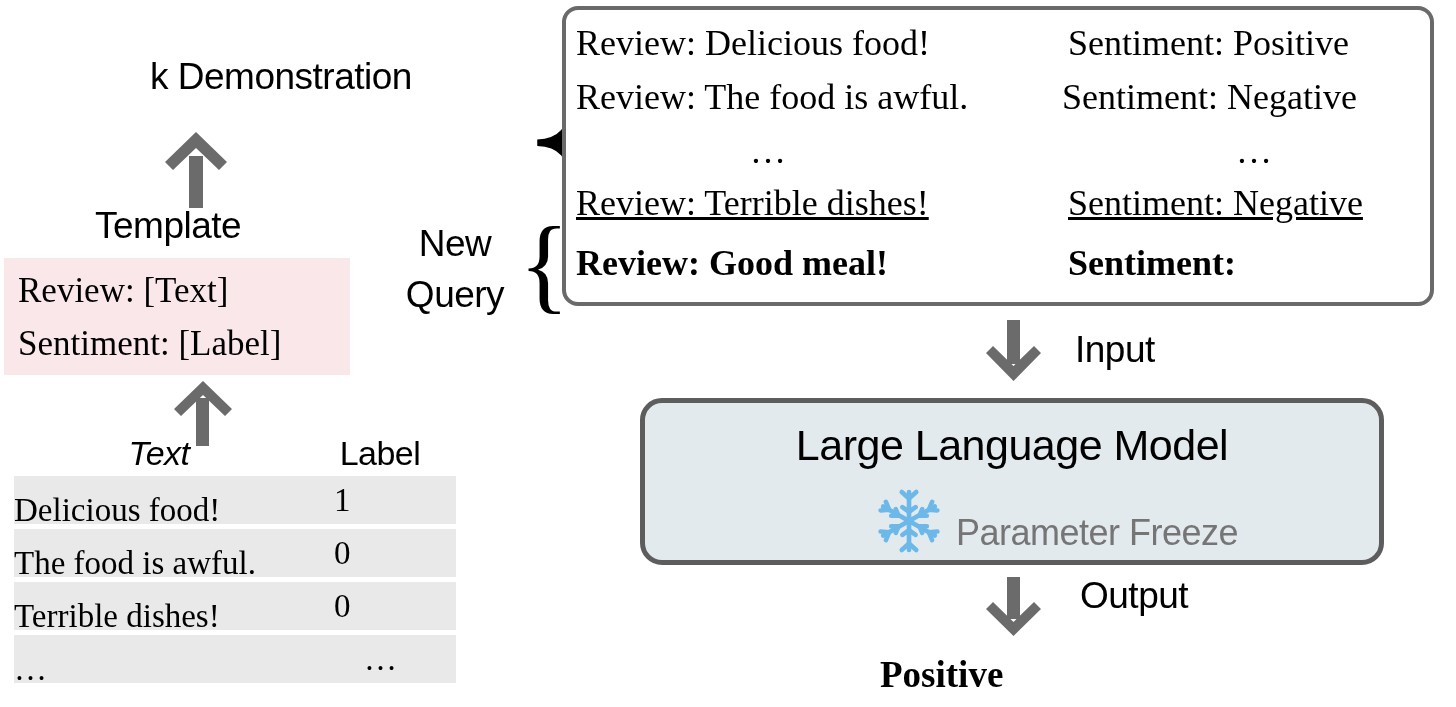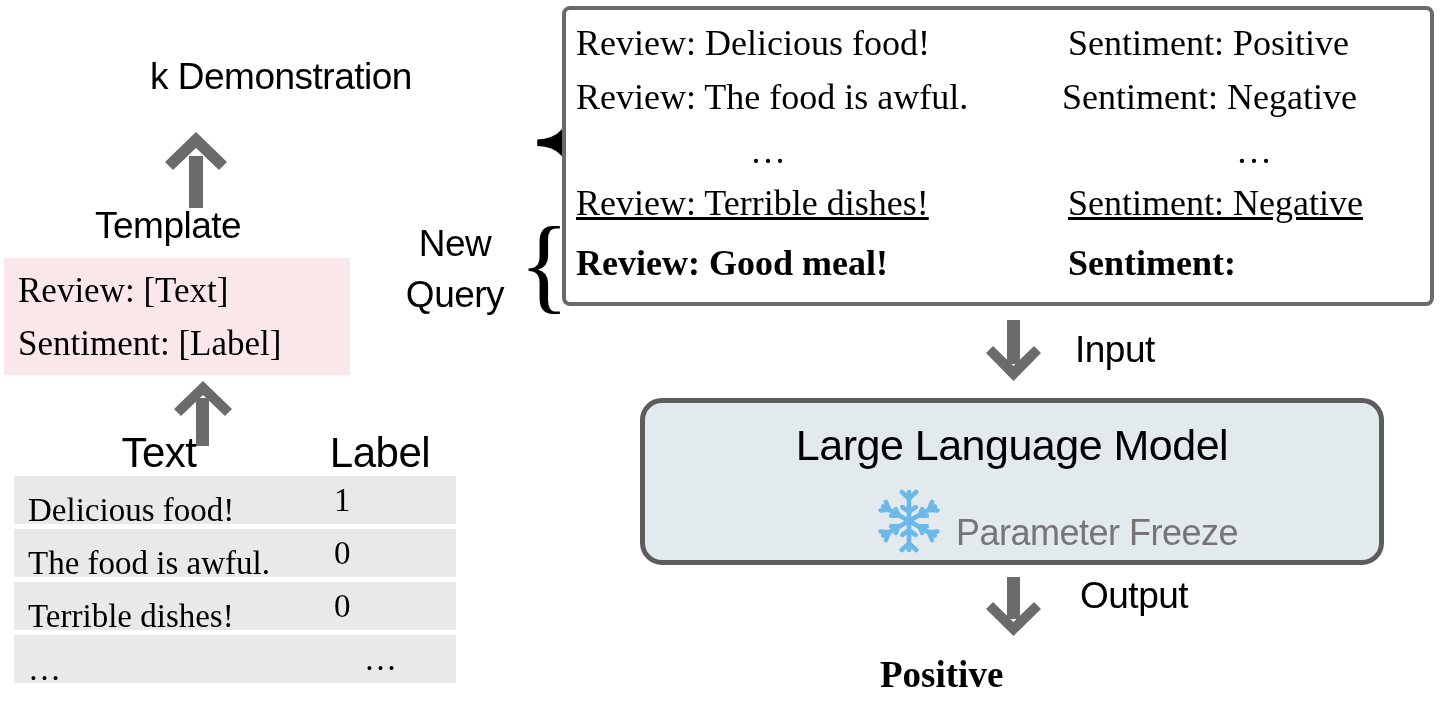--- a/index.html
+++ b/index.html
@@ -60,36 +60,35 @@
     left: 14px; top: 430px;
     width: 442px;
   }
   #data-table .head {
     display: flex;
     height: 46px;
     align-items: center;
   }
   #data-table .head .h-text {
     width: 290px; text-align: center;
-    font-size: 42px; letter-spacing: -0.5px;
+    font-size: 34px; letter-spacing: -0.5px; font-style: italic;
   }
   #data-table .head .h-label {
     width: 152px; text-align: center;
-    font-size: 42px; letter-spacing: -0.5px;
+    font-size: 34px; letter-spacing: -0.5px;
   }
   #data-table .row {
     display: flex;
     height: 48px;
     align-items: center;
     background: #e9e9e9;
     margin-bottom: 5px;
   }
   #data-table .row .c-text {
     width: 300px;
-    padding-left: 14px;
     box-sizing: border-box;
     font-family: "Liberation Serif", serif;
     font-size: 33px;
     white-space: nowrap;
     margin-top: 21px;
   }
   #data-table .row .c-label {
     width: 142px;
     text-align: left;
     padding-left: 20px;
@@ -105,21 +104,21 @@
     font-family: "Liberation Serif", serif;
     color: #000;
     line-height: 1;
   }
 
   
   #prompt-box {
     left: 562px; top: 6px;
     width: 872px; height: 300px;
     border: 4px solid #6a6a6a;
-    border-radius: 8px;
+    border-radius: 16px;
     box-sizing: border-box;
     background: #fff;
   }
   .prompt-row {
     position: absolute;
     left: 10px;
     width: 852px;
     height: 54px;
     display: flex;
     align-items: center;

